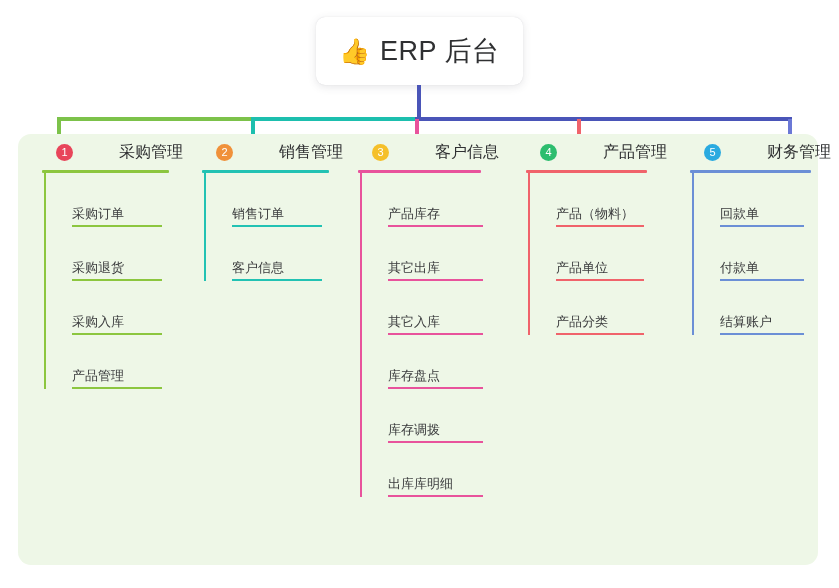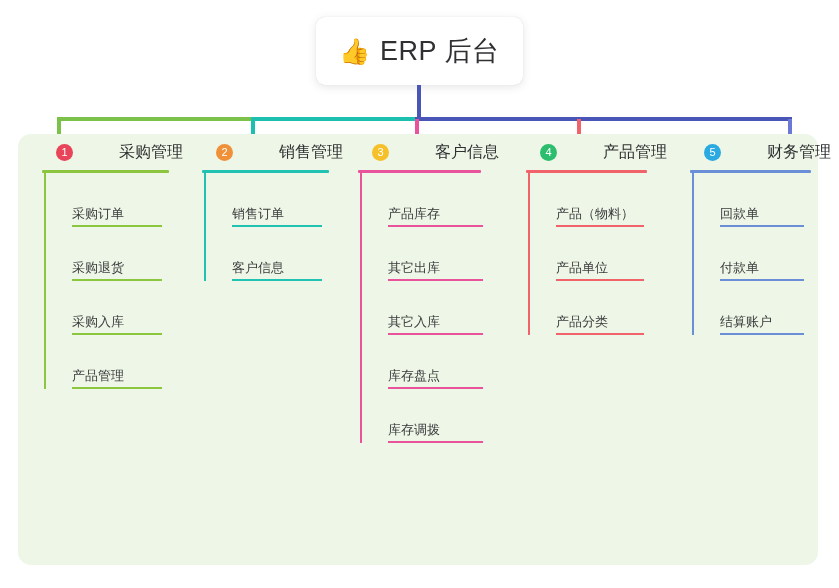--- a/index.html
+++ b/index.html
@@ -267,20 +267,24 @@
             <div class="item-rule" style="background: rgb(232, 83, 156);"></div>
           </div>
           <div class="item">
             <span class="item-label">库存盘点</span>
             <div class="item-rule" style="background: rgb(232, 83, 156);"></div>
           </div>
           <div class="item">
             <span class="item-label">库存调拨</span>
             <div class="item-rule" style="background: rgb(232, 83, 156);"></div>
           </div>
+          <div class="item">
+            <span class="item-label">出库库明细</span>
+            <div class="item-rule" style="background: rgb(232, 83, 156);"></div>
+          </div>
         </div>
     </div>
 
     <div class="column col-4">
       <div class="col-head">
         <span class="badge" style="background: rgb(45, 189, 110);">4</span>
         <span class="col-title">产品管理</span>
       </div>
       <div class="head-rule" style="background: rgb(240, 99, 107);"></div>
       <div class="items">

